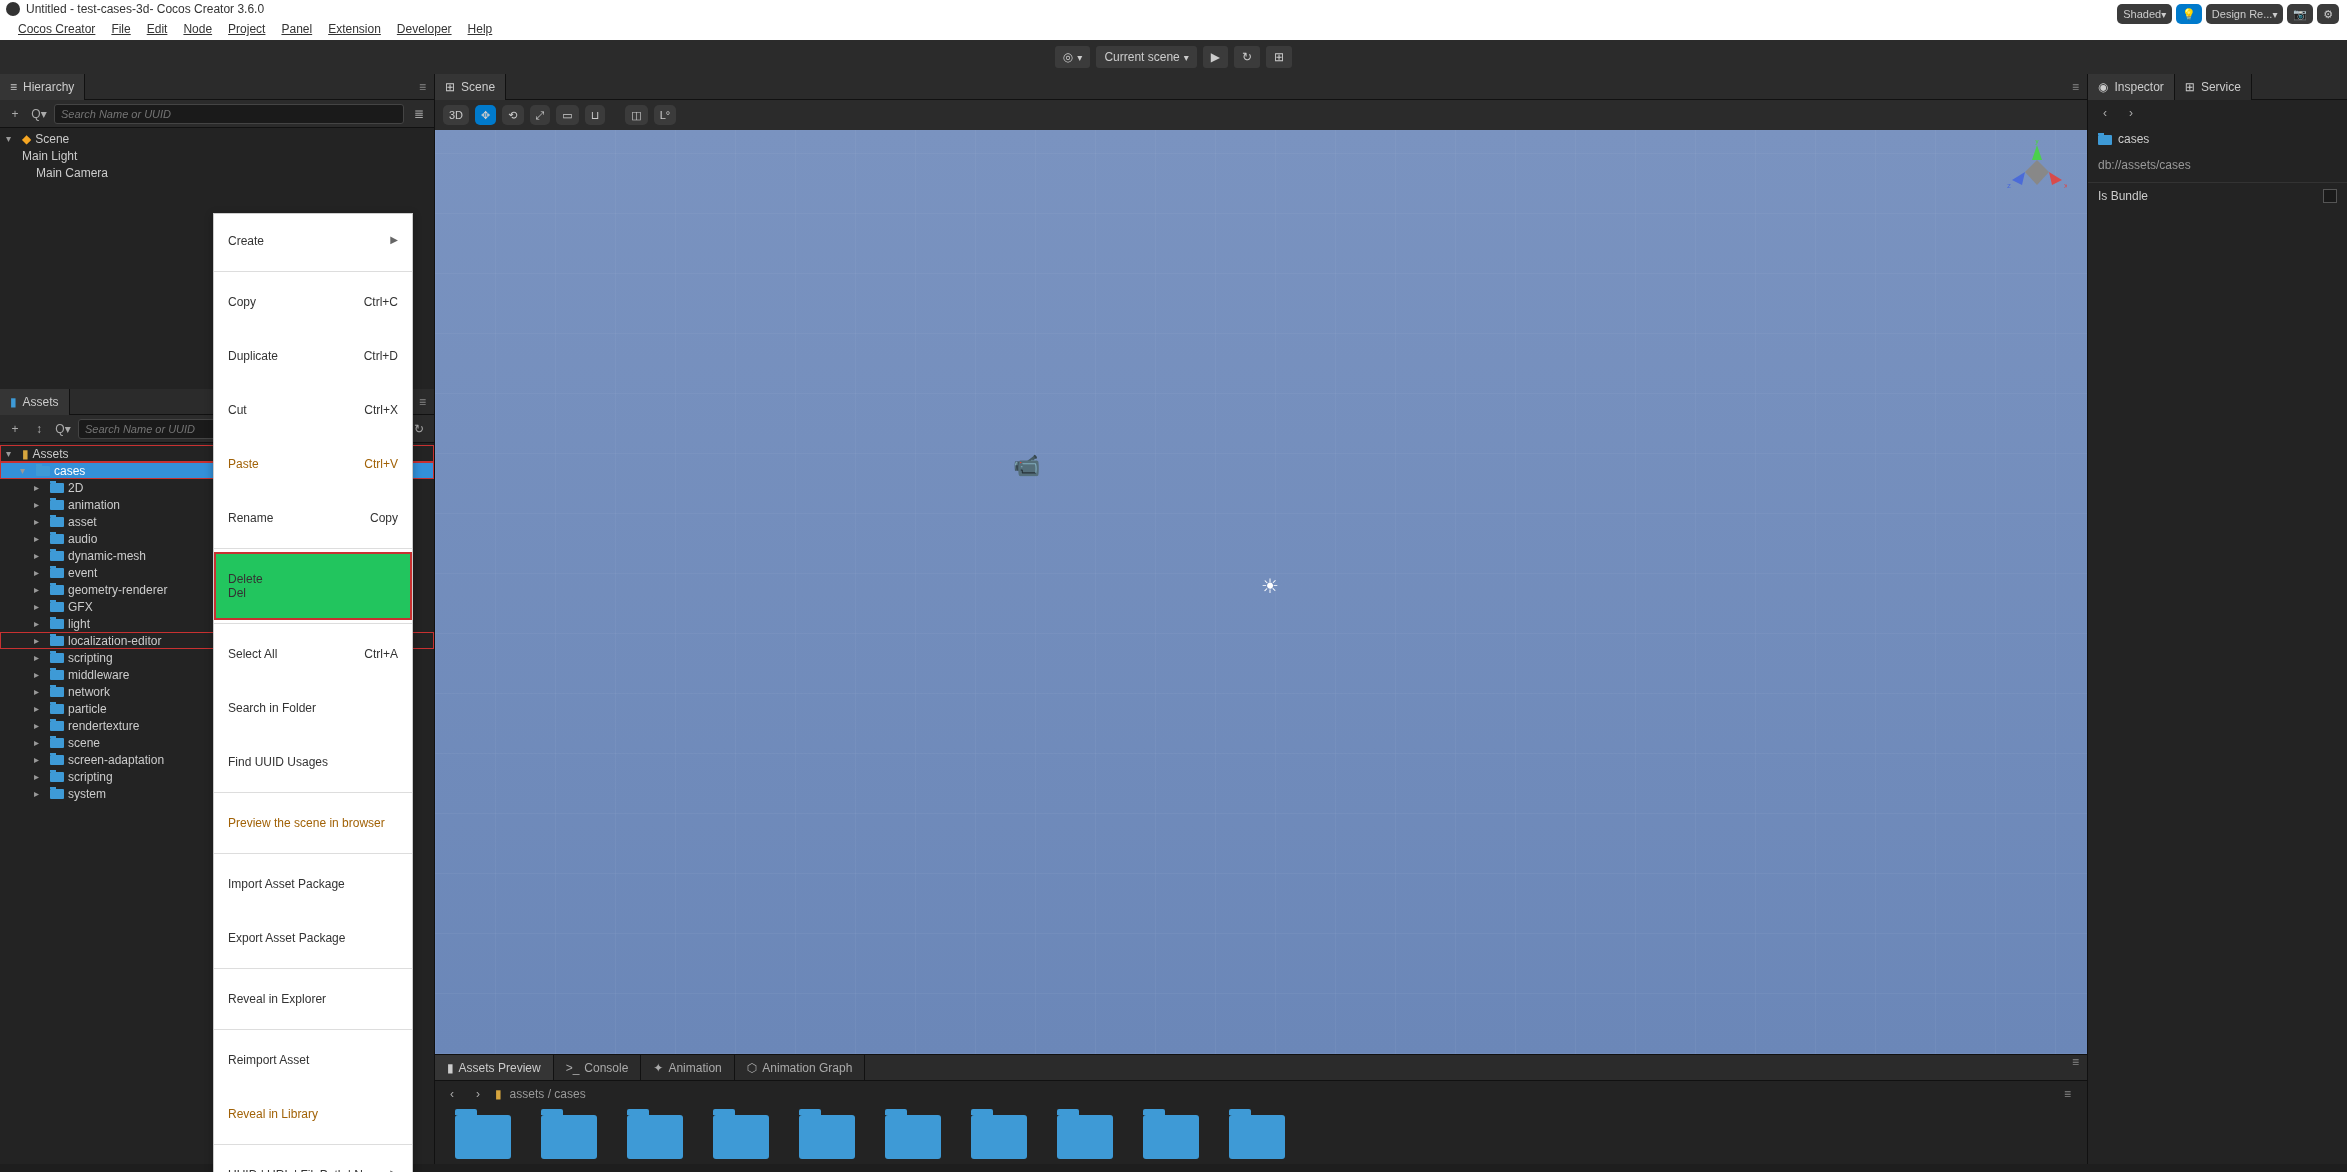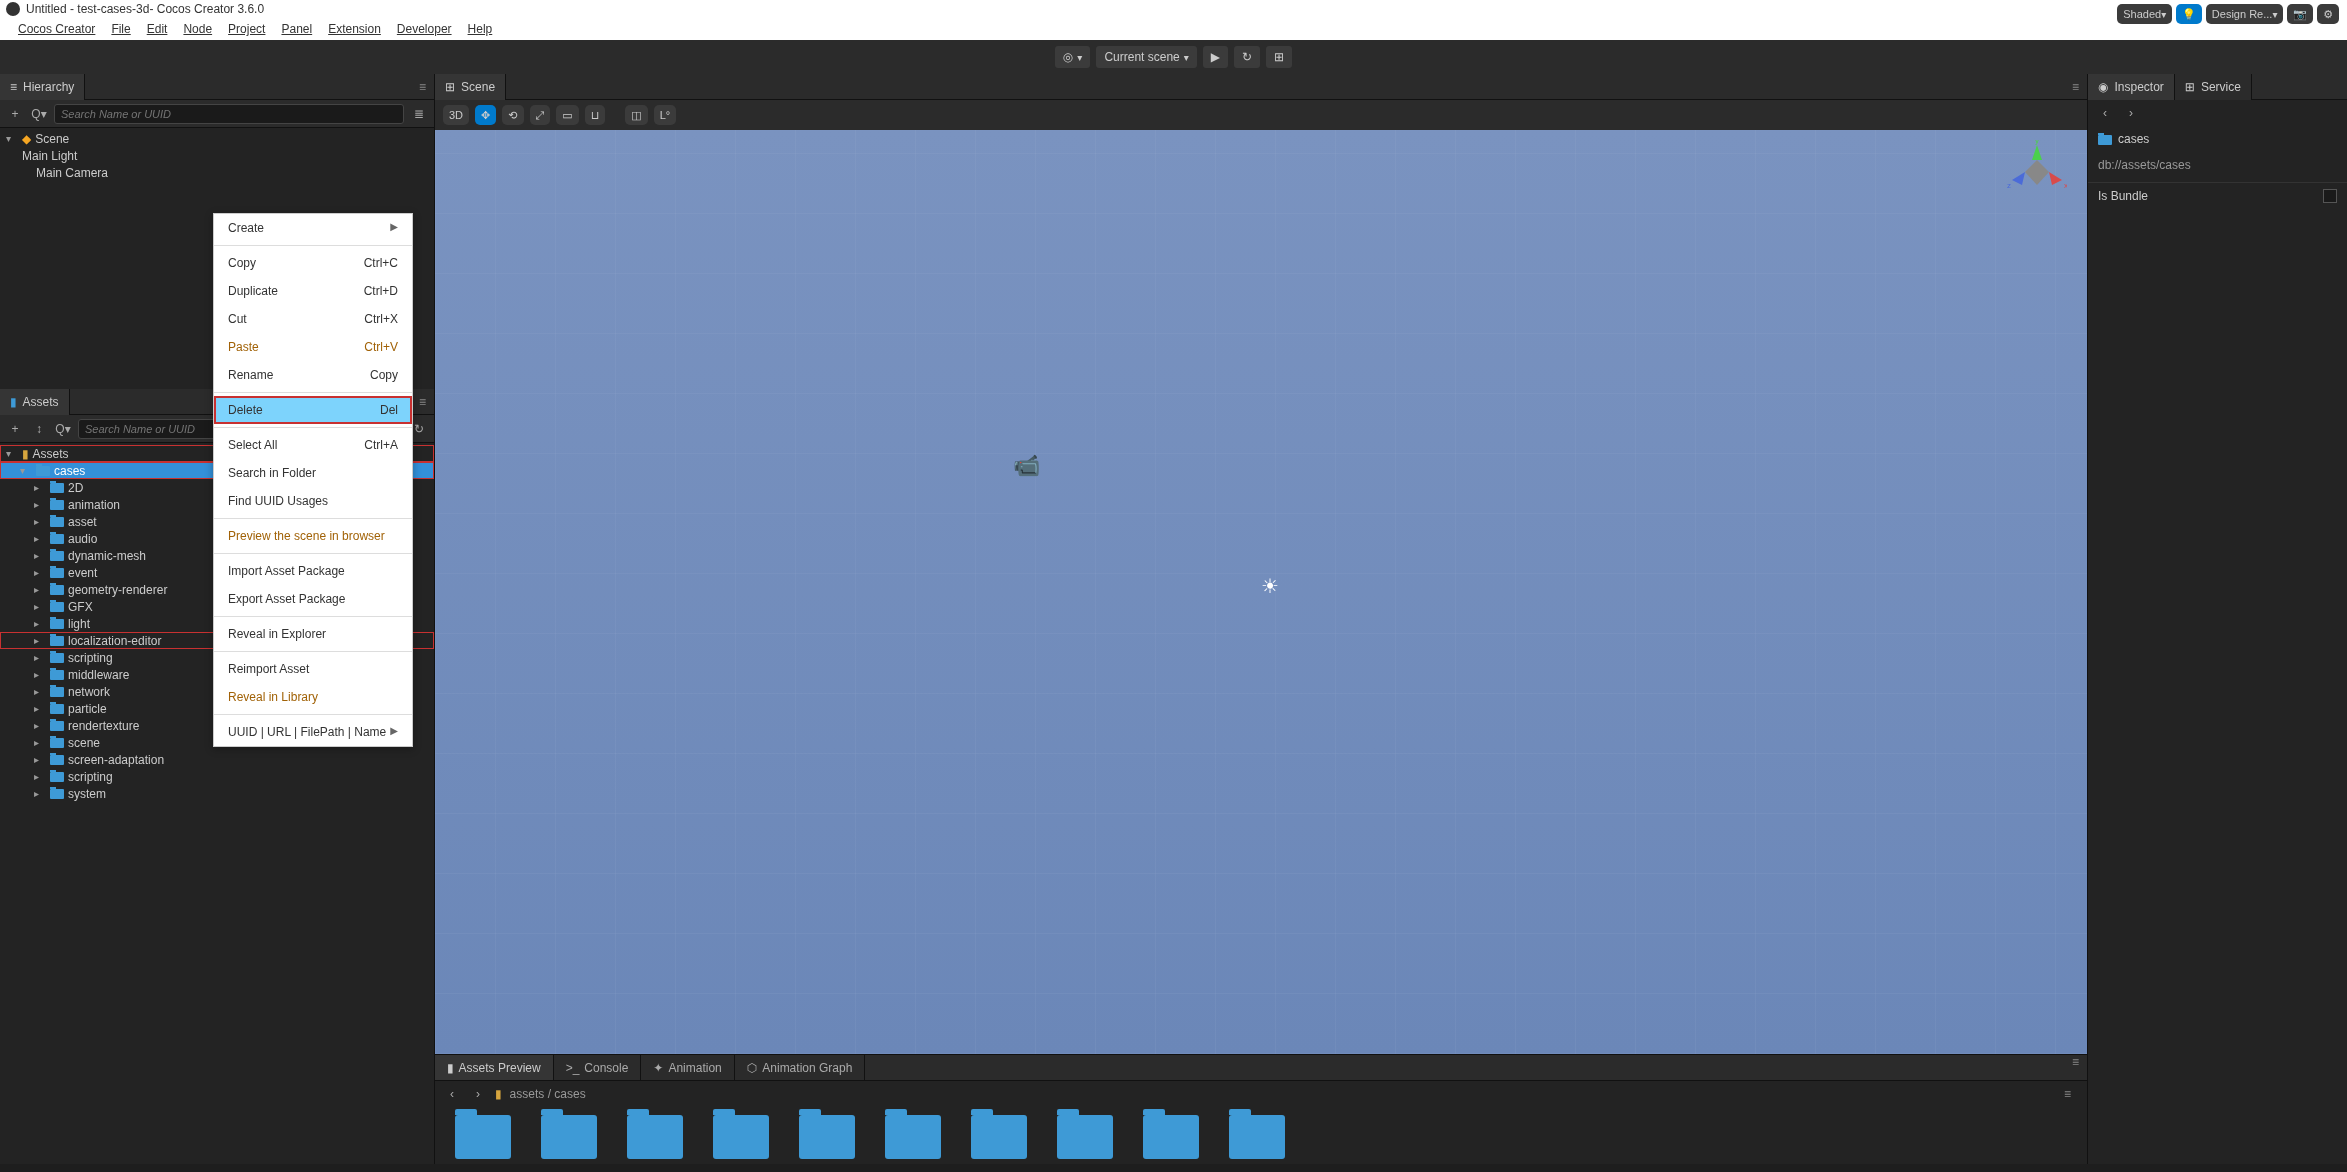--- a/index.html
+++ b/index.html
@@ -45,23 +45,23 @@
 .sun-icon { position: absolute; top: 48%; left: 50%; color: #fff; font-size: 20px; }
 .bottom-panel { height: 110px; background: #232323; border-top: 1px solid #111; display: flex; flex-direction: column; }
 .tabs-row { display: flex; height: 26px; background: #2b2b2b; border-bottom: 1px solid #111; }
 .btab { padding: 0 12px; display: flex; align-items: center; gap: 5px; font-size: 12px; color: #aaa; border-right: 1px solid #111; cursor: pointer; }
 .btab.active { background: #353535; color: #ccc; }
 .crumb-row { height: 26px; display: flex; align-items: center; padding: 0 8px; gap: 8px; color: #999; font-size: 12px; }
 .folder-grid { flex: 1; display: flex; gap: 30px; padding: 8px 20px; overflow-x: auto; }
 .big-folder { width: 56px; height: 44px; background: #3e9ad6; border-radius: 3px; position: relative; }
 .big-folder::before { content: ''; position: absolute; top: -6px; left: 0; width: 22px; height: 6px; background: #3e9ad6; border-radius: 2px 2px 0 0; }
 .context-menu { position: absolute; top: 213px; left: 213px; width: 200px; background: #fff; color: #333; border: 1px solid #ccc; box-shadow: 0 2px 8px rgba(0,0,0,0.3); font-size: 12px; z-index: 100; }
-.cm-item { padding: 7px 14px; display: flex; justify-content: space-between; cursor: pointer; }
+.cm-item { padding: 20px 14px; display: flex; justify-content: space-between; cursor: pointer; }
 .cm-item.disabled { color: #a16207; }
-.cm-item.highlighted { outline: 2px solid #c83131; outline-offset: -2px; background: #7dd3fc; }
+.cm-item.highlighted { outline: 2px solid #c83131; outline-offset: -2px; background: #22c55e; flex-direction: column; }
 .cm-sep { height: 1px; background: #ddd; margin: 3px 0; }
 .cm-arrow { font-size: 10px; color: #666; }
 .inspector-panel { background: #232323; height: 100%; padding: 0; }
 .insp-nav { height: 26px; display: flex; align-items: center; gap: 8px; padding: 0 8px; color: #aaa; }
 .insp-row { padding: 6px 10px; display: flex; align-items: center; gap: 6px; font-size: 12px; color: #ccc; }
 .checkbox { width: 14px; height: 14px; background: #1a1a1a; border: 1px solid #555; }
 .scene-right-tools { position: absolute; right: 8px; top: 4px; display: flex; gap: 4px; }
 </style>
 </head>
 <body>

